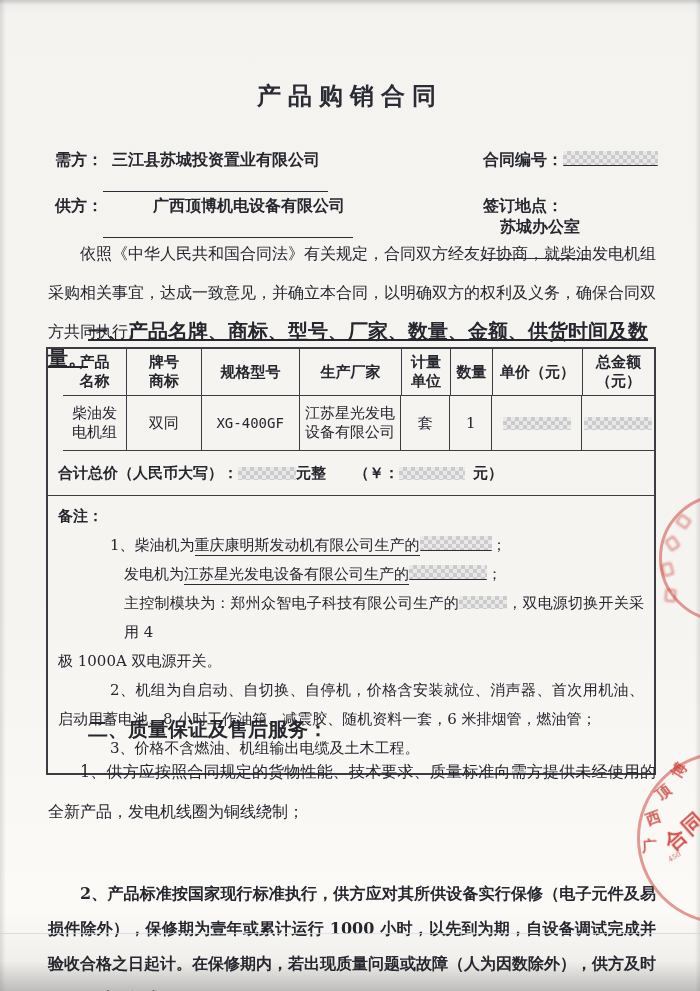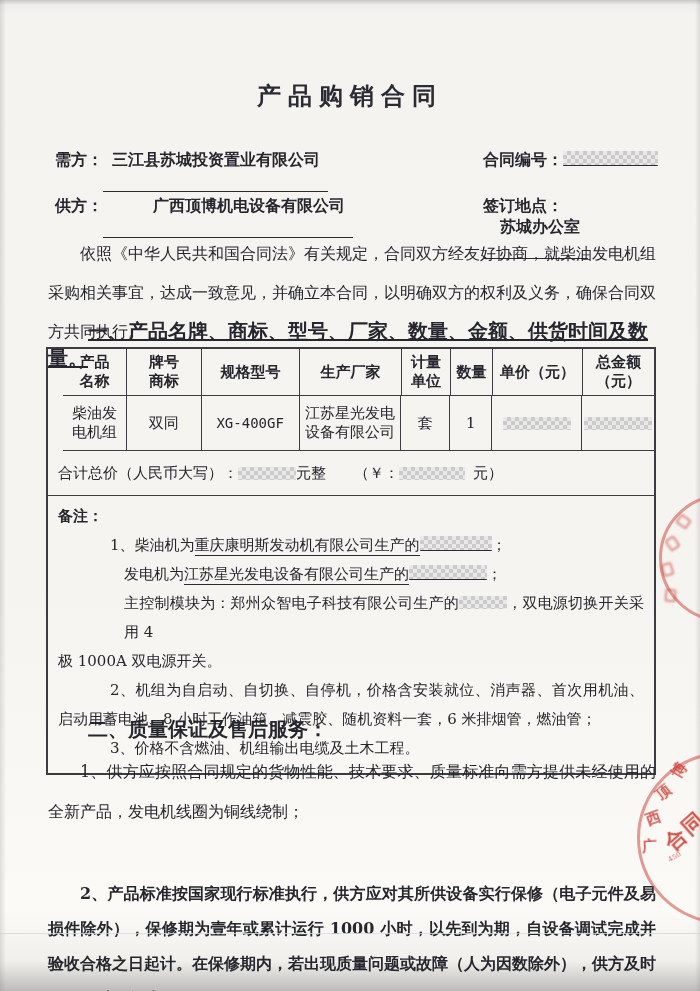--- a/index.html
+++ b/index.html
@@ -35,21 +35,21 @@
   .trow { display:flex; border-bottom:1.5px solid #3c3c42;margin-left:15px; }
   .trow:last-child { border-bottom:none; }
   .tcell { border-right:1.5px solid #3c3c42; display:flex; align-items:center;
     justify-content:center; text-align:center; white-space:pre-line; padding:2px; }
   .tcell:last-child { border-right:none;text-align:center; }
   .hrow { height:47px; font-weight:600; }
   .drow { height:55px; }
   .c0{width:64px;} .c1{width:75px;} .c2{width:98px;} .c3{width:102px;}
   .c4{width:49px;} .c5{width:42px;} .c6{width:90px;} .c7{flex:1;}
   .total-row { height:45px; display:flex; align-items:center; padding:0 10px;
-    border-bottom:1.5px solid #3c3c42; font-weight:400; }
+    border-bottom:1.5px solid #3c3c42; font-weight:700; }
   .remark-cell { min-height:206px; padding:6px 10px 10px 10px; line-height:29px; }
   .remark-label { font-weight:600; }
   .rline { text-align:justify; }
   .ind1 { padding-left:52px; } .ind2 { padding-left:66px; }
   .u { border-bottom:1.5px solid #2b2b34; padding-bottom:1px; }
 
   .redact { display:inline-block; height:13px; vertical-align:-1px; border-radius:1px;
     background:repeating-conic-gradient(#cbcbcb 0% 25%, #e9e9e9 0% 50%) 0 0/8px 8px; } .rw68{width:68px;} .rw72{width:72px;} .rw78{width:78px;}
   .rw48{width:48px;} .rw95{width:95px;} .rw58{width:58px;} .rw66{width:66px;}
   .redact.u { height:15px; }

